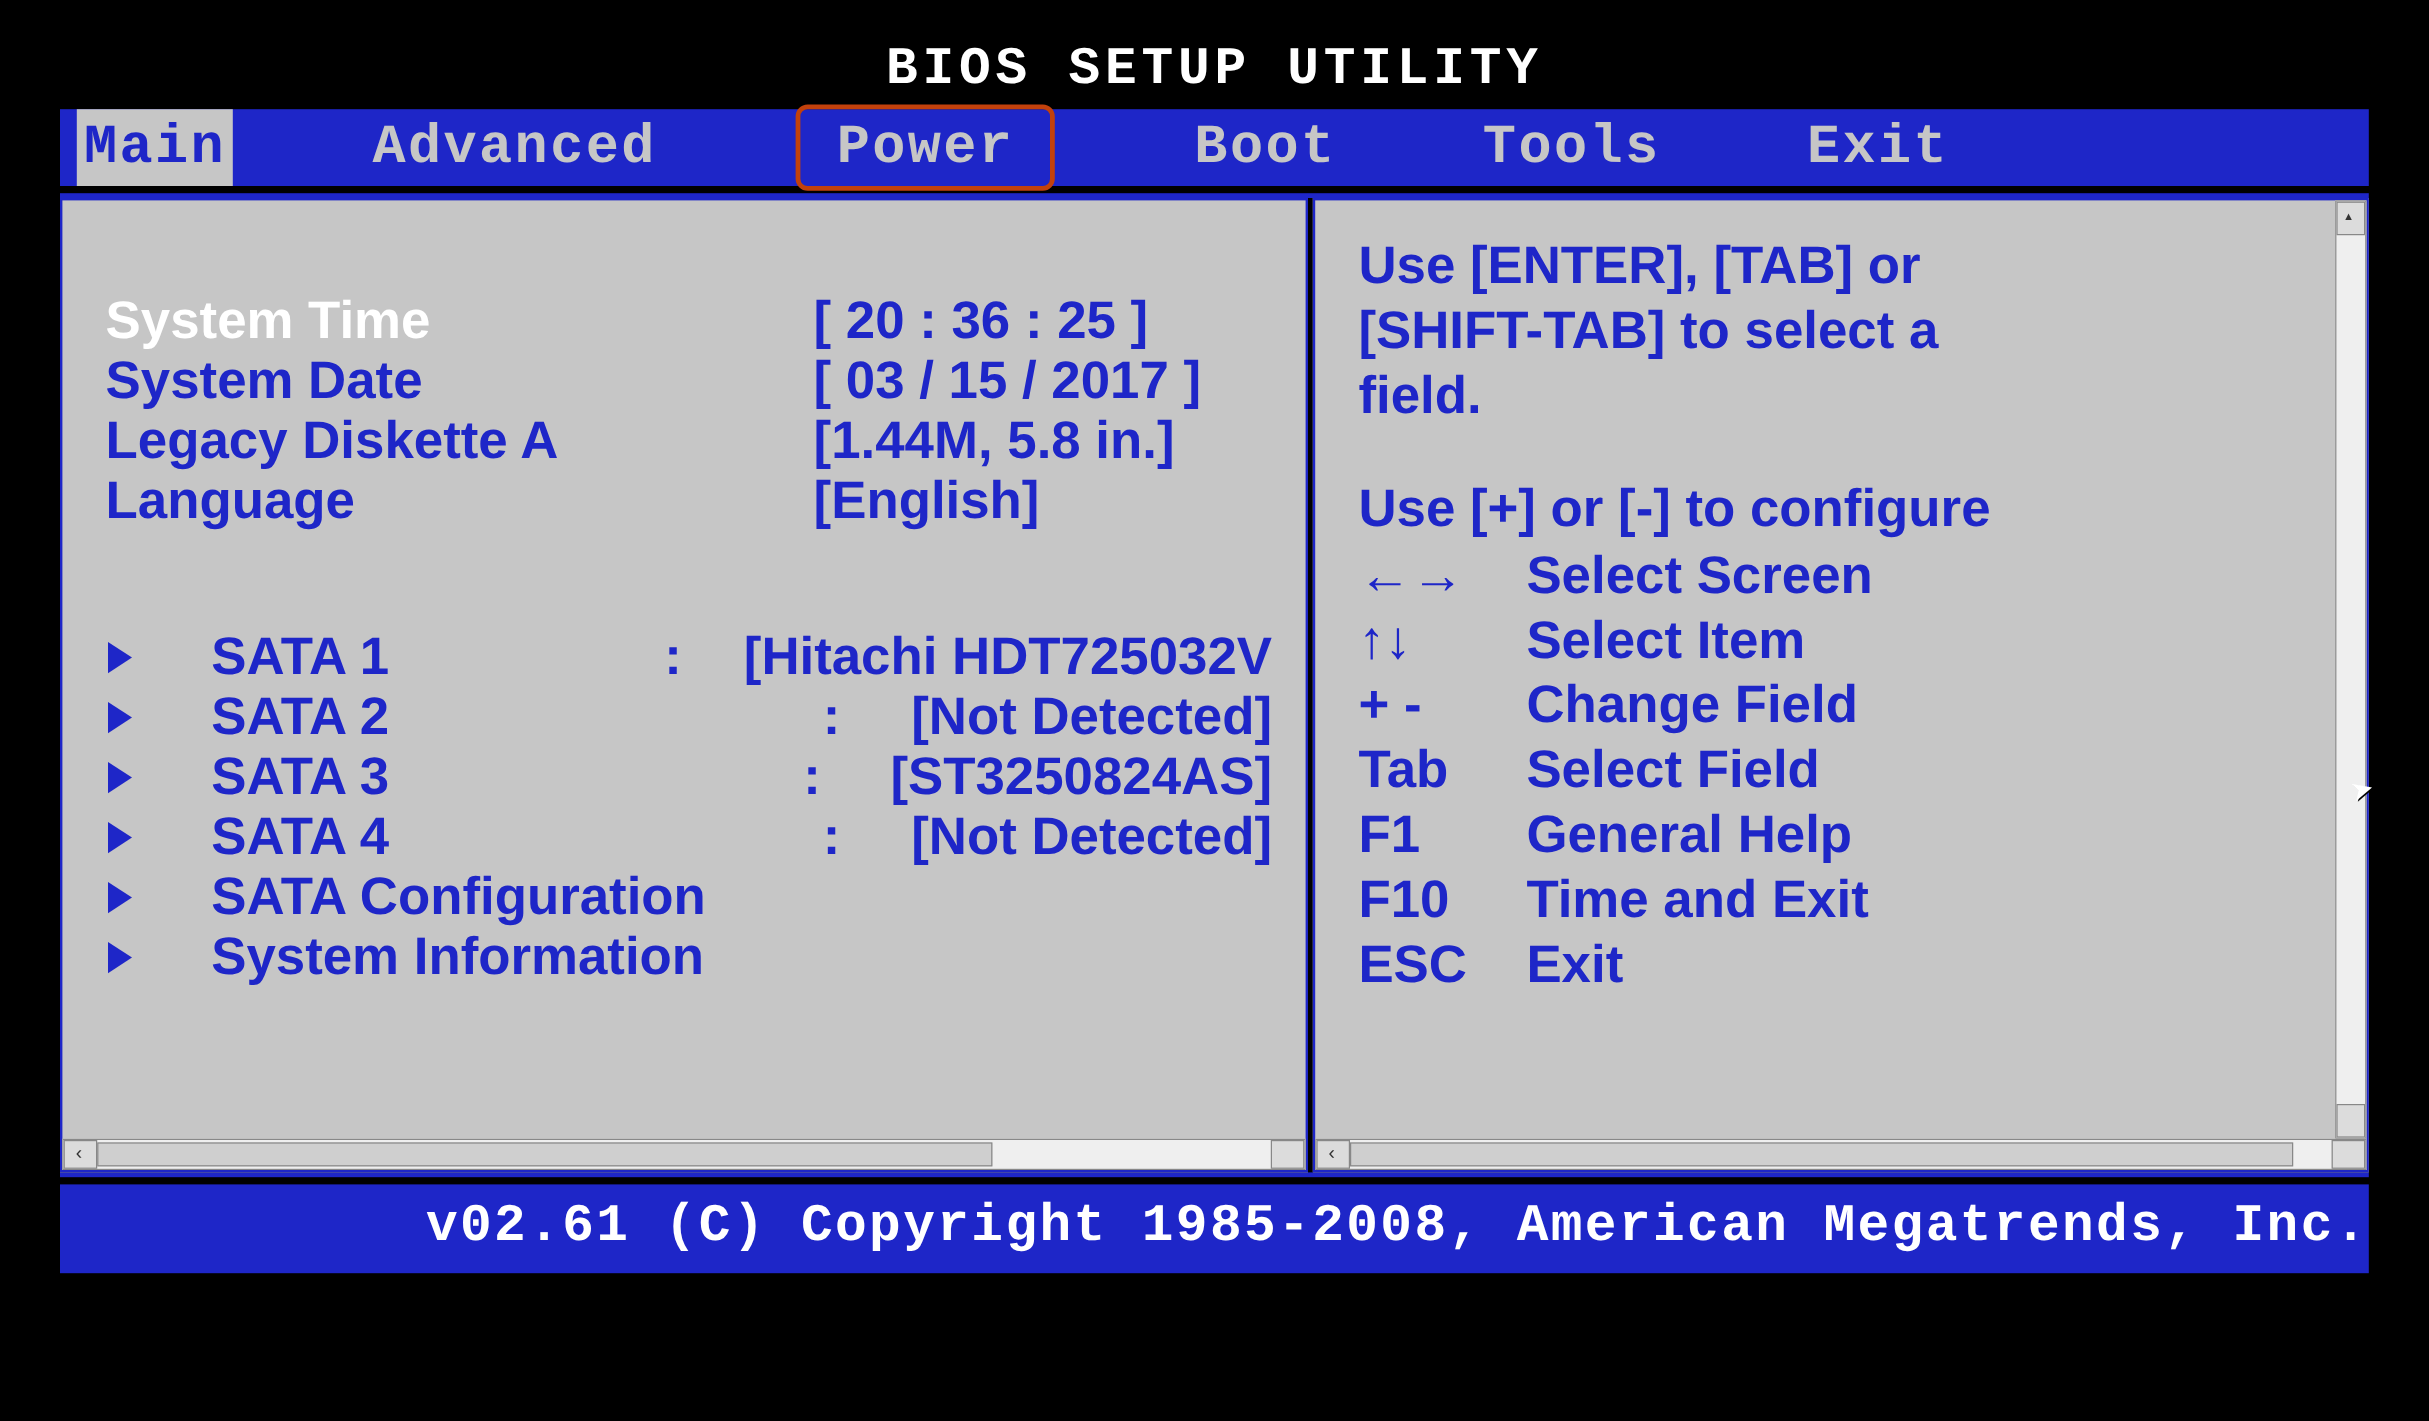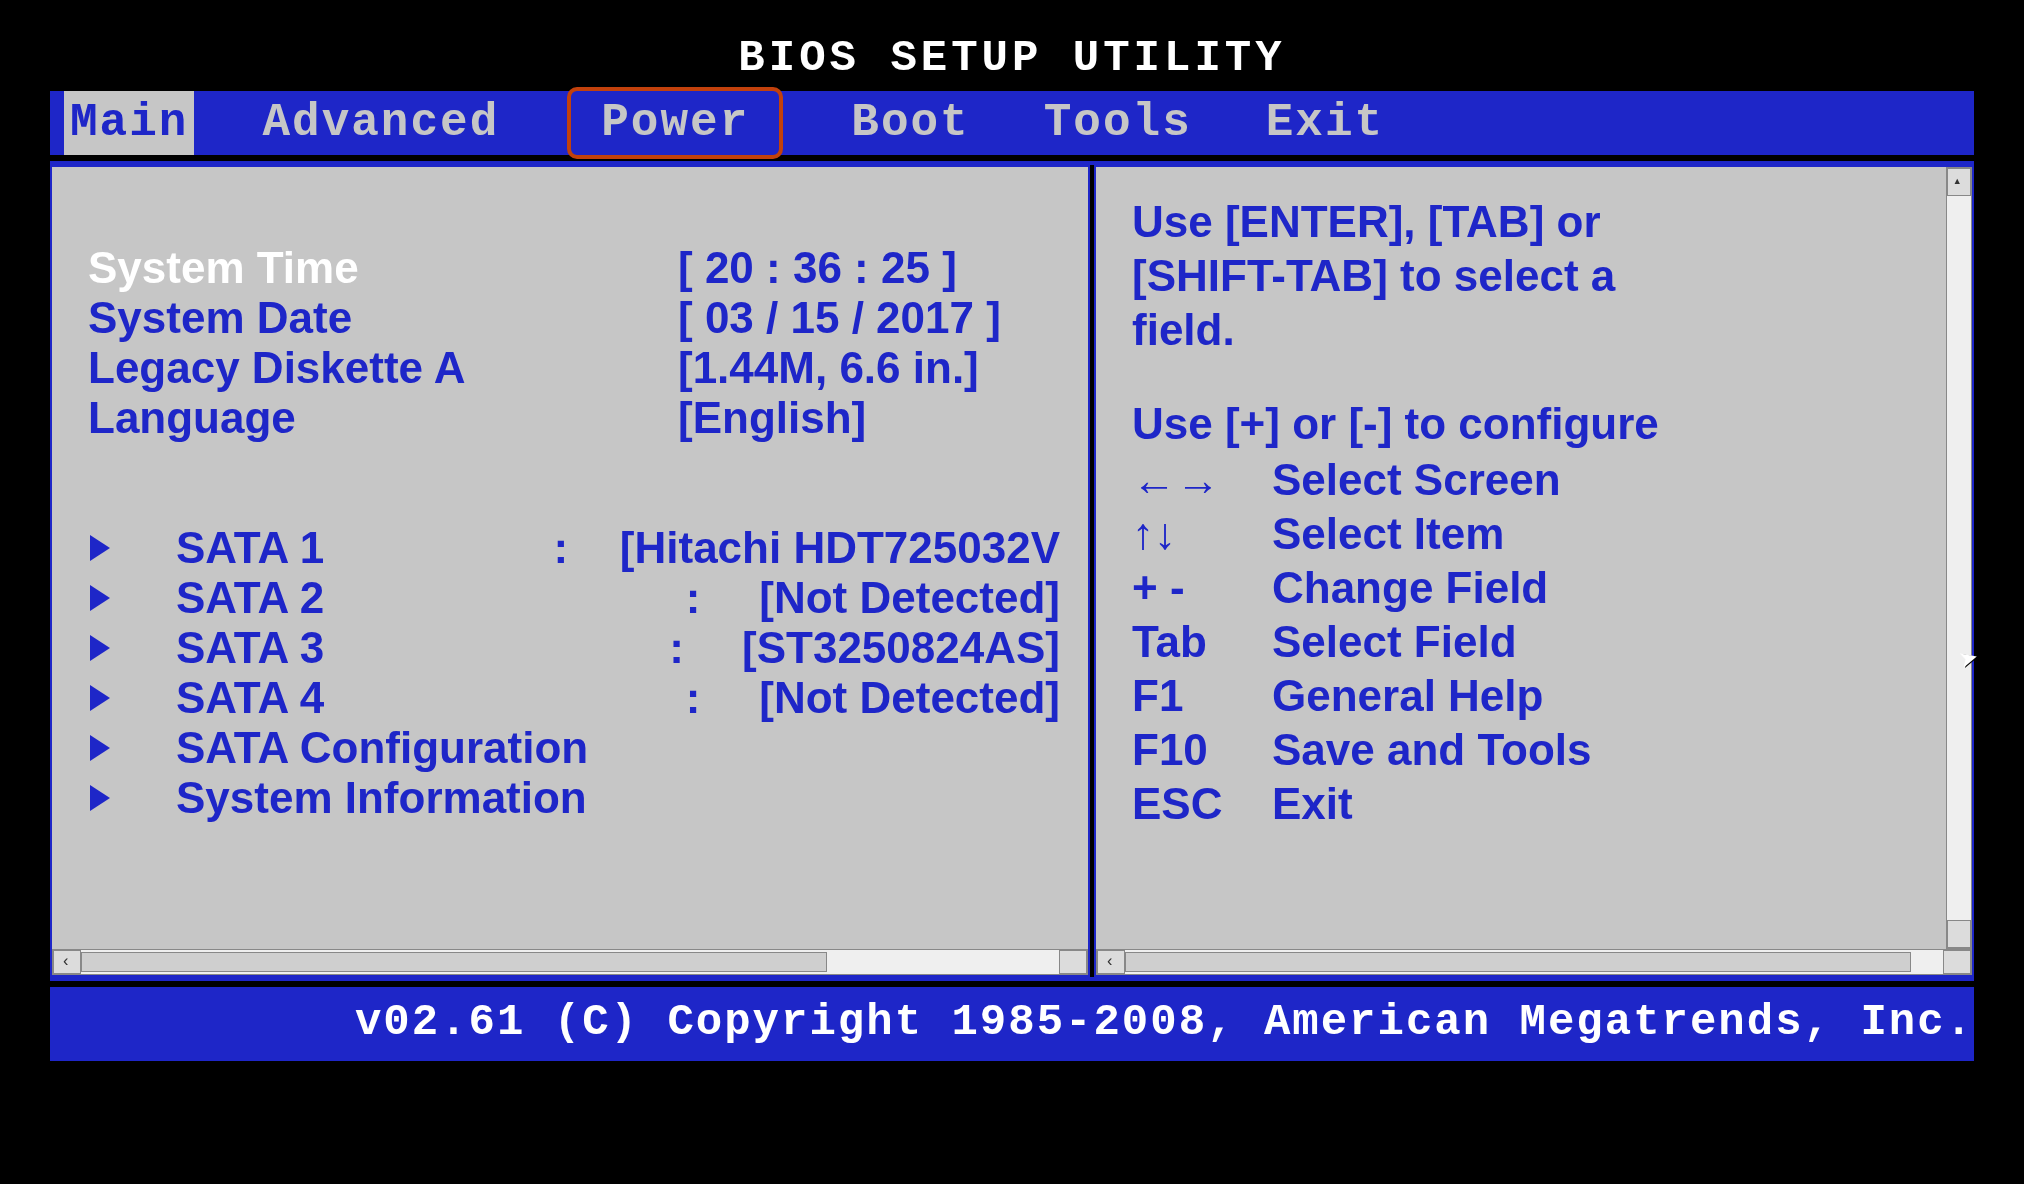--- a/index.html
+++ b/index.html
@@ -27,21 +27,21 @@
     margin: 30px 0 8px 0;
     font-family: "Courier New", monospace;
   }
 
   .tabbar {
     background: #1e26c8;
     height: 64px;
     display: flex;
     align-items: stretch;
     padding: 0 14px;
-    gap: 62px;
+    gap: 110px;
     color: #c6c6c6;
     font-size: 46px;
     font-weight: 700;
     letter-spacing: 2px;
   }
   .tab {
     display: flex; align-items: center;
     padding: 0 6px;
     cursor: pointer;
     font-family: "Courier New", monospace;
@@ -207,21 +207,21 @@
         <div class="kv sel">
           <span class="k">System Time</span>
           <span class="v">[ 20 : 36 : 25 ]</span>
         </div>
         <div class="kv">
           <span class="k">System Date</span>
           <span class="v">[ 03 / 15 / 2017 ]</span>
         </div>
         <div class="kv">
           <span class="k">Legacy Diskette A</span>
-          <span class="v">[1.44M, 6.6 in.]</span>
+          <span class="v">[1.44M, 5.8 in.]</span>
         </div>
         <div class="kv">
           <span class="k">Language</span>
           <span class="v">[English]</span>
         </div>
 
         <div class="spacer"></div>
 
         <div class="submenu">
           <span class="tri"></span>
@@ -289,21 +289,21 @@
           <div class="hk">
             <span class="key">Tab</span>
             <span class="desc">Select Field</span>
           </div>
           <div class="hk">
             <span class="key">F1</span>
             <span class="desc">General Help</span>
           </div>
           <div class="hk">
             <span class="key">F10</span>
-            <span class="desc">Save and Tools</span>
+            <span class="desc">Time and Exit</span>
           </div>
           <div class="hk">
             <span class="key">ESC</span>
             <span class="desc">Exit</span>
           </div>
         </div>
 
       </div>
       <div class="vscroll">
         <span class="uarr">▴</span>

